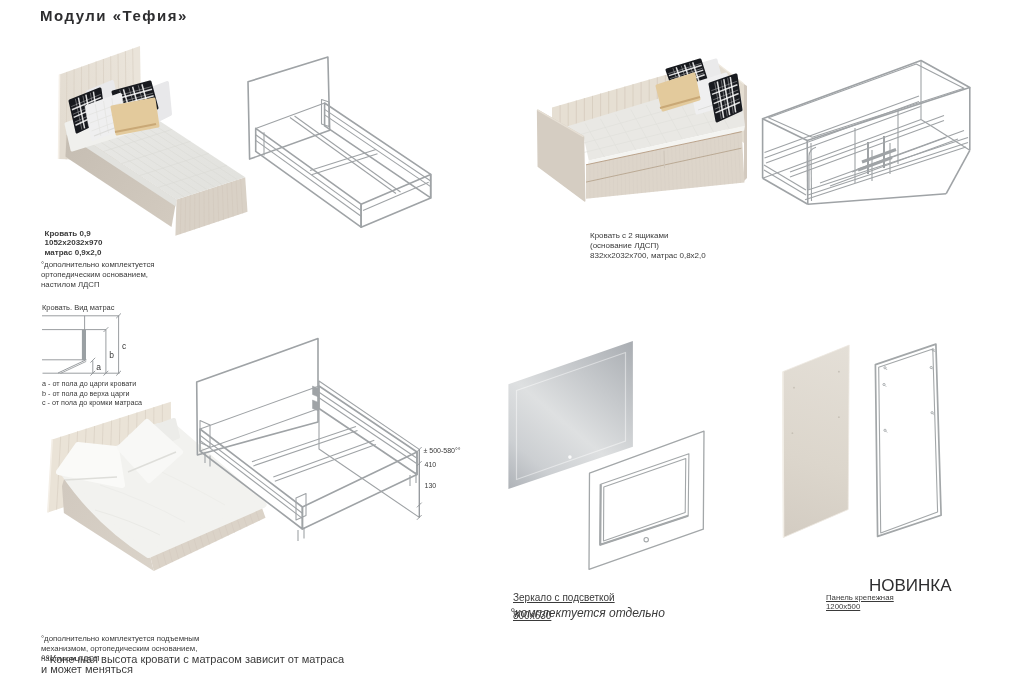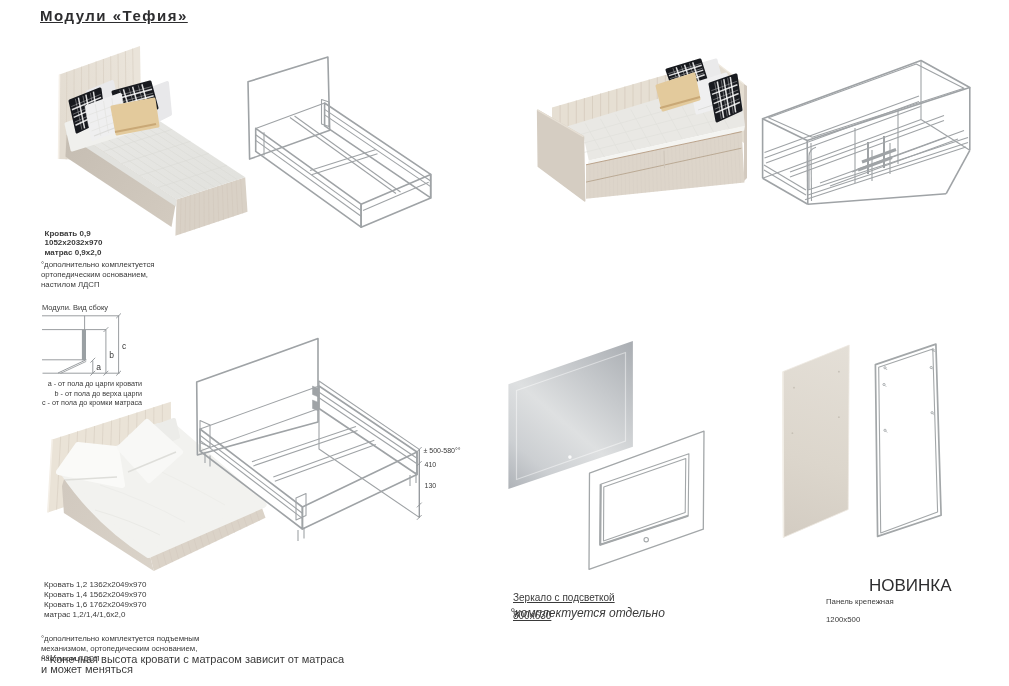--- a/index.html
+++ b/index.html
@@ -552,36 +552,36 @@
         <line x1="884.8" y1="385.3" x2="886.2" y2="386.7" stroke="#a3a7a9" stroke-width="0.8"></line>
         <circle cx="931.2" cy="367.5" r="1.1" fill="none" stroke="#a3a7a9" stroke-width="0.9"></circle>
         <line x1="932.0" y1="368.3" x2="933.4" y2="369.7" stroke="#a3a7a9" stroke-width="0.8"></line>
         <circle cx="885.0" cy="430.3" r="1.1" fill="none" stroke="#a3a7a9" stroke-width="0.9"></circle>
         <line x1="885.8" y1="431.1" x2="887.2" y2="432.5" stroke="#a3a7a9" stroke-width="0.8"></line>
         <circle cx="932.1" cy="412.7" r="1.1" fill="none" stroke="#a3a7a9" stroke-width="0.9"></circle>
         <line x1="932.9" y1="413.5" x2="934.3" y2="414.9" stroke="#a3a7a9" stroke-width="0.8"></line>
       </g>
     </svg>
 
-<div class="t" style="left:40px;top:7px;font-size:15px;line-height:18px;font-weight:bold;color:#2d2d2f;letter-spacing:1.5px;text-decoration:underline;">Модули «Тефия»</div>
+<div class="t" style="left:40px;top:7px;font-size:15px;line-height:18px;font-weight:bold;color:#2d2d2f;letter-spacing:1.5px;">Модули «Тефия»</div>
 
 <div class="t" style="left:44.5px;top:228.5px;font-size:8px;line-height:9.8px;font-weight:bold;">Кровать 0,9<br>1052х2032х970<br>матрас 0,9х2,0</div>
 
 <div class="t" style="left:41px;top:259.5px;font-size:7.8px;line-height:10px;">°дополнительно комплектуется<br>ортопедическим основанием,<br>настилом ЛДСП</div>
 
-
-<div class="t" style="left:42px;top:302.5px;font-size:7.5px;line-height:9px;">Модули. Вид сбоку</div>
-
-<div class="t" style="left:42px;top:379px;font-size:7.2px;line-height:9.6px;text-align:right;">a - от пола до царги кровати<br>b - от пола до верха царги<br>c - от пола до кромки матраса</div>
-
-<div class="t" style="left:44px;top:580px;font-size:8px;line-height:9.9px;">Кровать 1,2 1362х2049х970<br>Кровать 1,4 1562х2049х970<br>Кровать 1,6 1762х2049х970<br>матрас 1,2/1,4/1,6х2,0</div>
+<div class="t" style="left:590px;top:231px;font-size:8px;line-height:9.8px;">Кровать с 2 ящиками<br>(основание ЛДСП)<br>832хх2032х700, матрас 0,8х2,0</div>
+
+<div class="t" style="left:42px;top:302.5px;font-size:7.5px;line-height:9px;">Кровать. Вид матрас</div>
+
+<div class="t" style="left:42px;top:379px;font-size:7.2px;line-height:9.6px;">a - от пола до царги кровати<br>b - от пола до верха царги<br>c - от пола до кромки матраса</div>
+
 
 <div class="t" style="left:41px;top:621.5px;font-size:7.8px;line-height:10.2px;margin-top:12px;">°дополнительно комплектуется подъемным<br>механизмом, ортопедическим основанием,<br>настилом ЛДСП</div>
 
 <div class="t" style="left:41px;top:654px;font-size:11px;line-height:10.3px;">°°Конечная высота кровати с матрасом зависит от матраса<br>и может меняться</div>
 
 <div class="t" style="left:513px;top:589px;font-size:10px;line-height:18px;text-decoration:underline;">Зеркало с подсветкой<br>800х630</div>
 
 <div class="t" style="left:510px;top:609px;font-size:12px;line-height:9.7px;font-style:italic;">°комплектуется отдельно</div>
 
 <div class="t" style="left:825px;top:579px;font-size:17px;line-height:14px;font-weight:normal;color:#2d2d2f;letter-spacing:0px;margin-left:44px;">НОВИНКА</div>
 
-<div class="t" style="left:826px;top:592.5px;font-size:7.8px;line-height:18px;">Панель крепежная<br>1200х500</div>
+<div class="t" style="left:826px;top:592.5px;font-size:7.8px;line-height:9px;text-decoration:underline;">Панель крепежная<br>1200х500</div>
 </div>
 </body></html>

